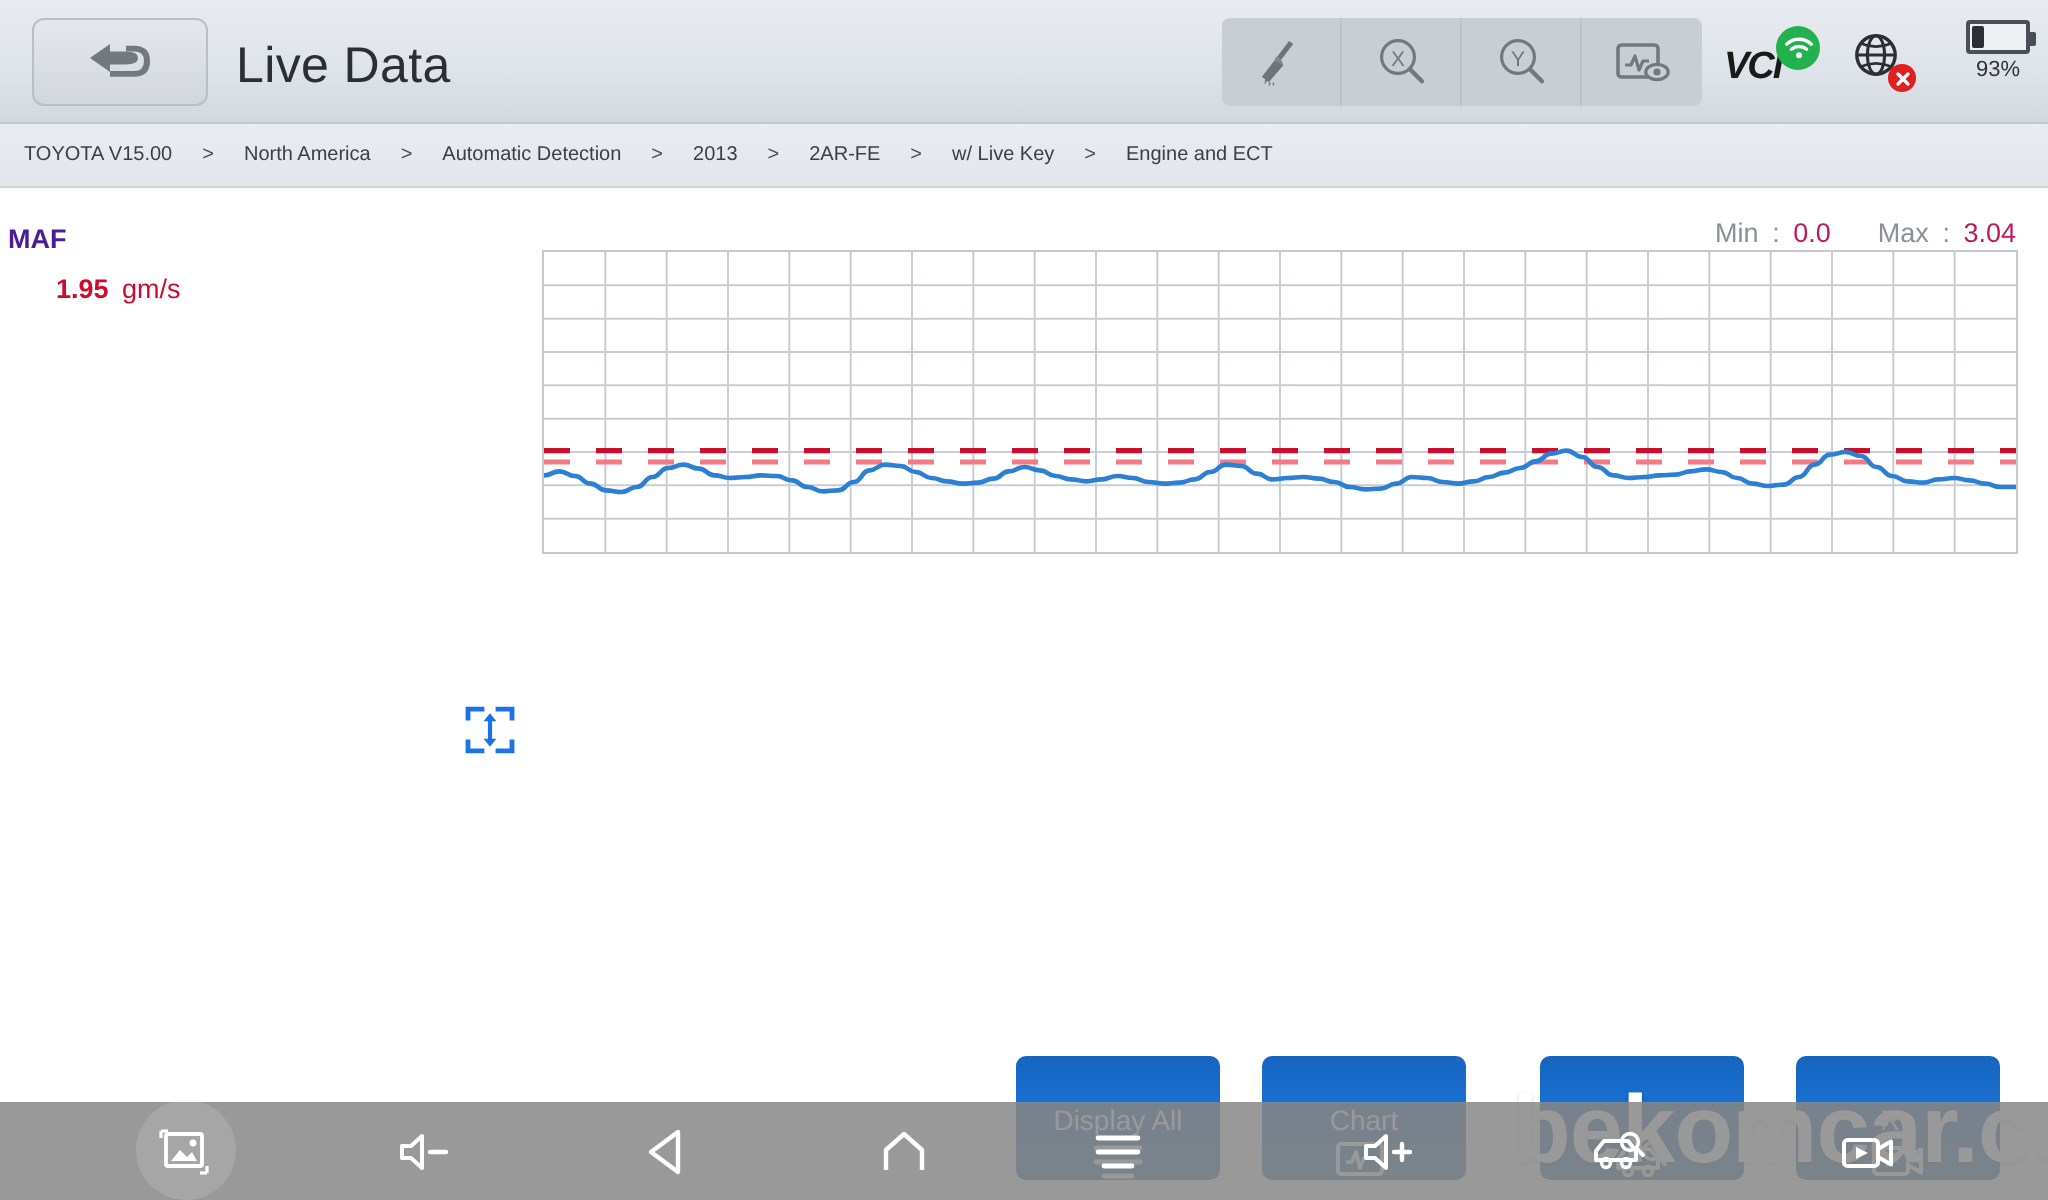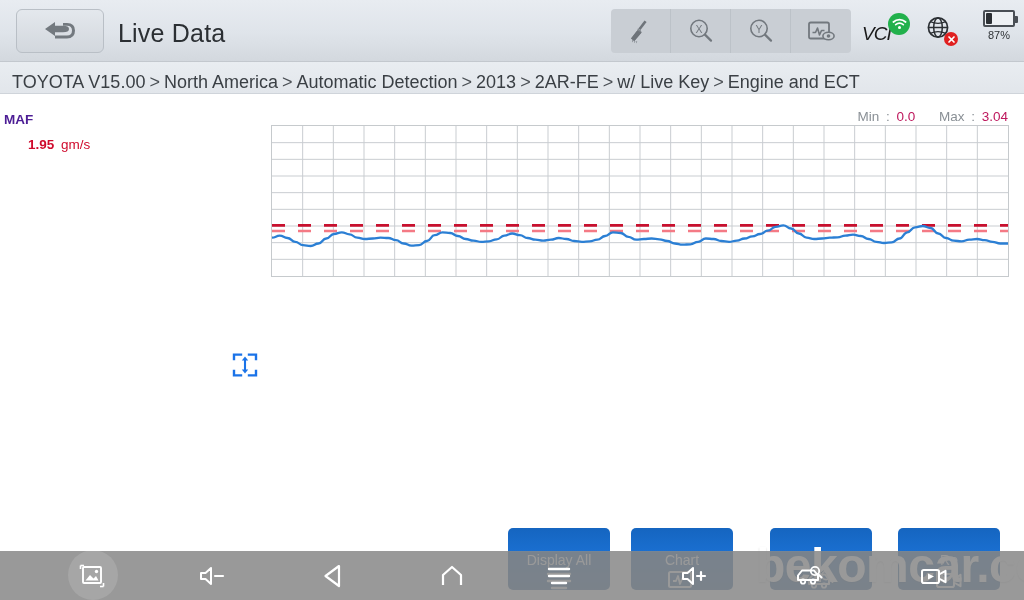--- a/index.html
+++ b/index.html
@@ -70,21 +70,21 @@
   
   .vci {
     position: absolute;
     left: 862px; top: 14px;
     width: 56px; height: 34px;
   }
   .vci-text {
     position: absolute;
     left: 0; top: 9px;
     font-size: 19px;
-    font-weight: normal;
+    font-weight: bold;
     font-style: italic;
     color: #1a1a1a;
     letter-spacing: -1px;
   }
   .wifi-badge {
     position: absolute;
     left: 26px; top: -1px;
     width: 22px; height: 22px;
     border-radius: 50%;
     background: #22b14c;
@@ -139,26 +139,27 @@
     color: #2f3337;
   }
 
   
   .breadcrumb {
     position: absolute;
     left: 0; top: 62px;
     width: 1024px; height: 32px;
     background: linear-gradient(to bottom, #e9edf1 0%, #e2e6eb 100%);
     border-bottom: 1px solid #cfd4da;
-    display: flex; align-items: flex-end;
+    display: flex; align-items: center;
     padding-left: 12px;
-    font-size: 18px;
+    font-size: 10px;
     color: #3a3f44;
     white-space: nowrap;
     overflow: hidden;
+    gap: 11px;
   }
   .bc-sep { margin: 0 4px; color: #4a4f54; }
 
   
   .main {
     position: absolute;
     left: 0; top: 95px;
     width: 1024px; height: 433px;
     background: #ffffff;
   }
@@ -366,21 +367,21 @@
           <line x1="2" y1="2" x2="7" y2="7" stroke="#ffffff" stroke-width="1.7" stroke-linecap="round"></line>
           <line x1="7" y1="2" x2="2" y2="7" stroke="#ffffff" stroke-width="1.7" stroke-linecap="round"></line>
         </svg>
       </div>
     </div>
 
     <div class="battery">
       <div class="bat-body">
         <div class="bat-fill"></div>
       </div>
-      <div class="bat-pct">87%</div>
+      <div class="bat-pct">93%</div>
     </div>
   </div>
 
   <div class="breadcrumb">
     <span>TOYOTA V15.00</span>
     <span class="bc-sep">&gt;</span>
     <span>North America</span>
     <span class="bc-sep">&gt;</span>
     <span>Automatic Detection</span>
     <span class="bc-sep">&gt;</span>

